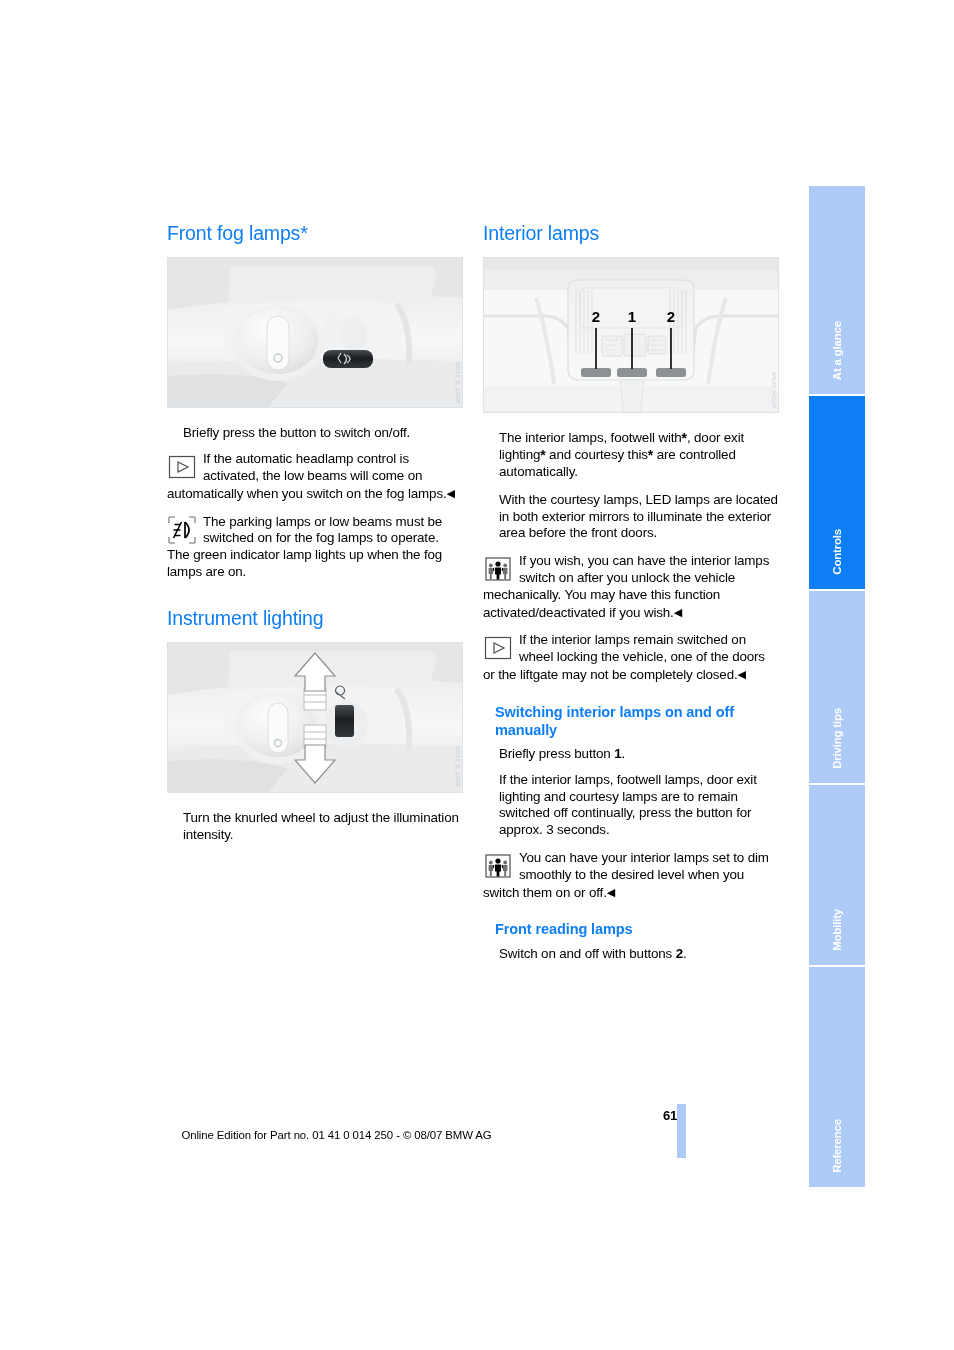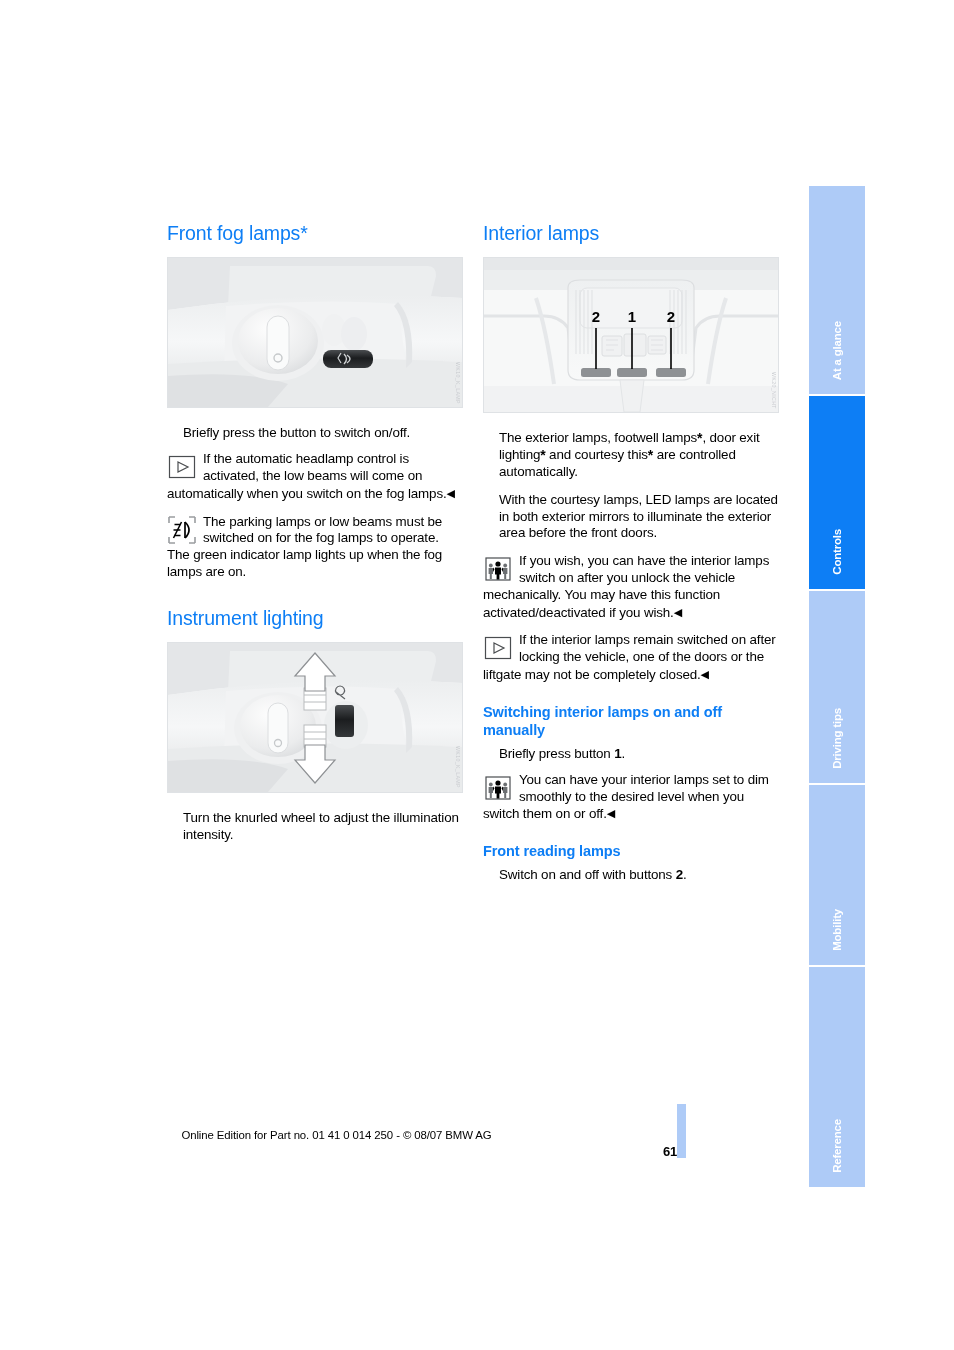--- a/index.html
+++ b/index.html
@@ -36,21 +36,21 @@
     font-weight: normal;
     color: #0d7ef5;
     margin: 0 0 13px 0;
     letter-spacing: -0.15px;
     line-height: 1.15;
   }
   h2.sub {
     font-size: 14.5px;
     font-weight: bold;
     color: #0d7ef5;
-    margin: 19px 0 7px 0;
+    margin: 19px 0 7px 12px;
     line-height: 1.25;
     letter-spacing: -0.1px;
   }
   p.body {
     font-size: 13.4px;
     line-height: 16.8px;
     margin: 0 0 11px 16px;
     letter-spacing: -0.15px;
   }
   p.tight { margin-bottom: 9px; }
@@ -130,21 +130,20 @@
 
   
   .pagenum {
     position: absolute;
     left: 0; top: 1108px;
     width: 677px;
     text-align: right;
     font-size: 13px;
     font-weight: bold;
     letter-spacing: -0.2px;
-    margin-top: 36px;
   }
   .footline {
     position: absolute;
     left: 0; top: 1129px;
     width: 673px;
     text-align: center;
     font-size: 11.4px;
     letter-spacing: -0.1px;
   }
   .footbar {
@@ -325,21 +324,21 @@
         <path d="M112 70 V111" stroke="#000" stroke-width="1.6"></path>
         <path d="M148 70 V111" stroke="#000" stroke-width="1.6"></path>
         <path d="M187 70 V111" stroke="#000" stroke-width="1.6"></path>
         <text x="112" y="64" text-anchor="middle" font-family="Liberation Sans, sans-serif" font-size="15" font-weight="bold" fill="#000">2</text>
         <text x="148" y="64" text-anchor="middle" font-family="Liberation Sans, sans-serif" font-size="15" font-weight="bold" fill="#000">1</text>
         <text x="187" y="64" text-anchor="middle" font-family="Liberation Sans, sans-serif" font-size="15" font-weight="bold" fill="#000">2</text>
       </svg>
       <div class="watermark">WK20_NICHT</div>
     </div>
 
-    <p class="body"><span>The exterior lamps, footwell lamps</span><span class="star">*</span><span>, door exit lighting</span><span class="star">*</span><span> and courtesy this</span><span class="star">*</span><span> are controlled automatically.</span></p>
+    <p class="body"><span>The interior lamps, footwell with</span><span class="star">*</span><span>, door exit lighting</span><span class="star">*</span><span> and courtesy this</span><span class="star">*</span><span> are controlled automatically.</span></p>
 
     <p class="body">With the courtesy lamps, LED lamps are located in both exterior mirrors to illuminate the exterior area before the front doors.</p>
 
     <div class="note">
       <span class="ic">
         <svg width="30" height="30" viewBox="0 0 30 30">
           <rect x="3" y="4" width="24" height="22" fill="#ffffff" stroke="#4a4d50" stroke-width="1.2"></rect>
           <g fill="#000">
             <circle cx="15" cy="10" r="2.6"></circle>
             <path d="M12 13.5 h6 v7 l-1.6 0 v5 h-2.8 v-5 l-1.6 0 z"></path>
@@ -357,27 +356,28 @@
       <p><span>If you wish, you can have the interior lamps switch on after you unlock the vehicle mechanically. You may have this function activated/deactivated if you wish.</span><span class="endmark">◀</span></p>
     </div>
 
     <div class="note">
       <span class="ic">
         <svg width="30" height="30" viewBox="0 0 30 30">
           <rect x="2.5" y="4.5" width="25" height="21" fill="#ffffff" stroke="#4a4d50" stroke-width="1.2"></rect>
           <path d="M11 10 L21 15 L11 20 Z" fill="none" stroke="#4a4d50" stroke-width="1.2"></path>
         </svg>
       </span>
-      <p><span>If the interior lamps remain switched on after locking the vehicle, one of the doors or the liftgate may not be completely closed.</span><span class="endmark">◀</span></p>
+      <p><span>If the interior lamps remain switched on wheel locking the vehicle, one of the doors or the liftgate may not be completely closed.</span><span class="endmark">◀</span></p>
     </div>
 
     <h2 class="sub">Switching interior lamps on and off manually</h2>
 
     <p class="body tight"><span>Briefly press button </span><span class="b">1</span><span>.</span></p>
 
+    <p class="body">If the interior lamps, footwell lamps, door exit lighting and courtesy lamps are to remain switched off continually, press the button for approx. 3 seconds.</p>
 
     <div class="note">
       <span class="ic">
         <svg width="30" height="30" viewBox="0 0 30 30">
           <rect x="3" y="4" width="24" height="22" fill="#ffffff" stroke="#4a4d50" stroke-width="1.2"></rect>
           <g fill="#000">
             <circle cx="15" cy="10" r="2.6"></circle>
             <path d="M12 13.5 h6 v7 l-1.6 0 v5 h-2.8 v-5 l-1.6 0 z"></path>
             <path d="M10.6 13.6 l-2.4 4.6 1.3 0.7 2-3.6 z"></path>
             <path d="M19.4 13.6 l2.4 4.6 -1.3 0.7 -2-3.6 z"></path>

